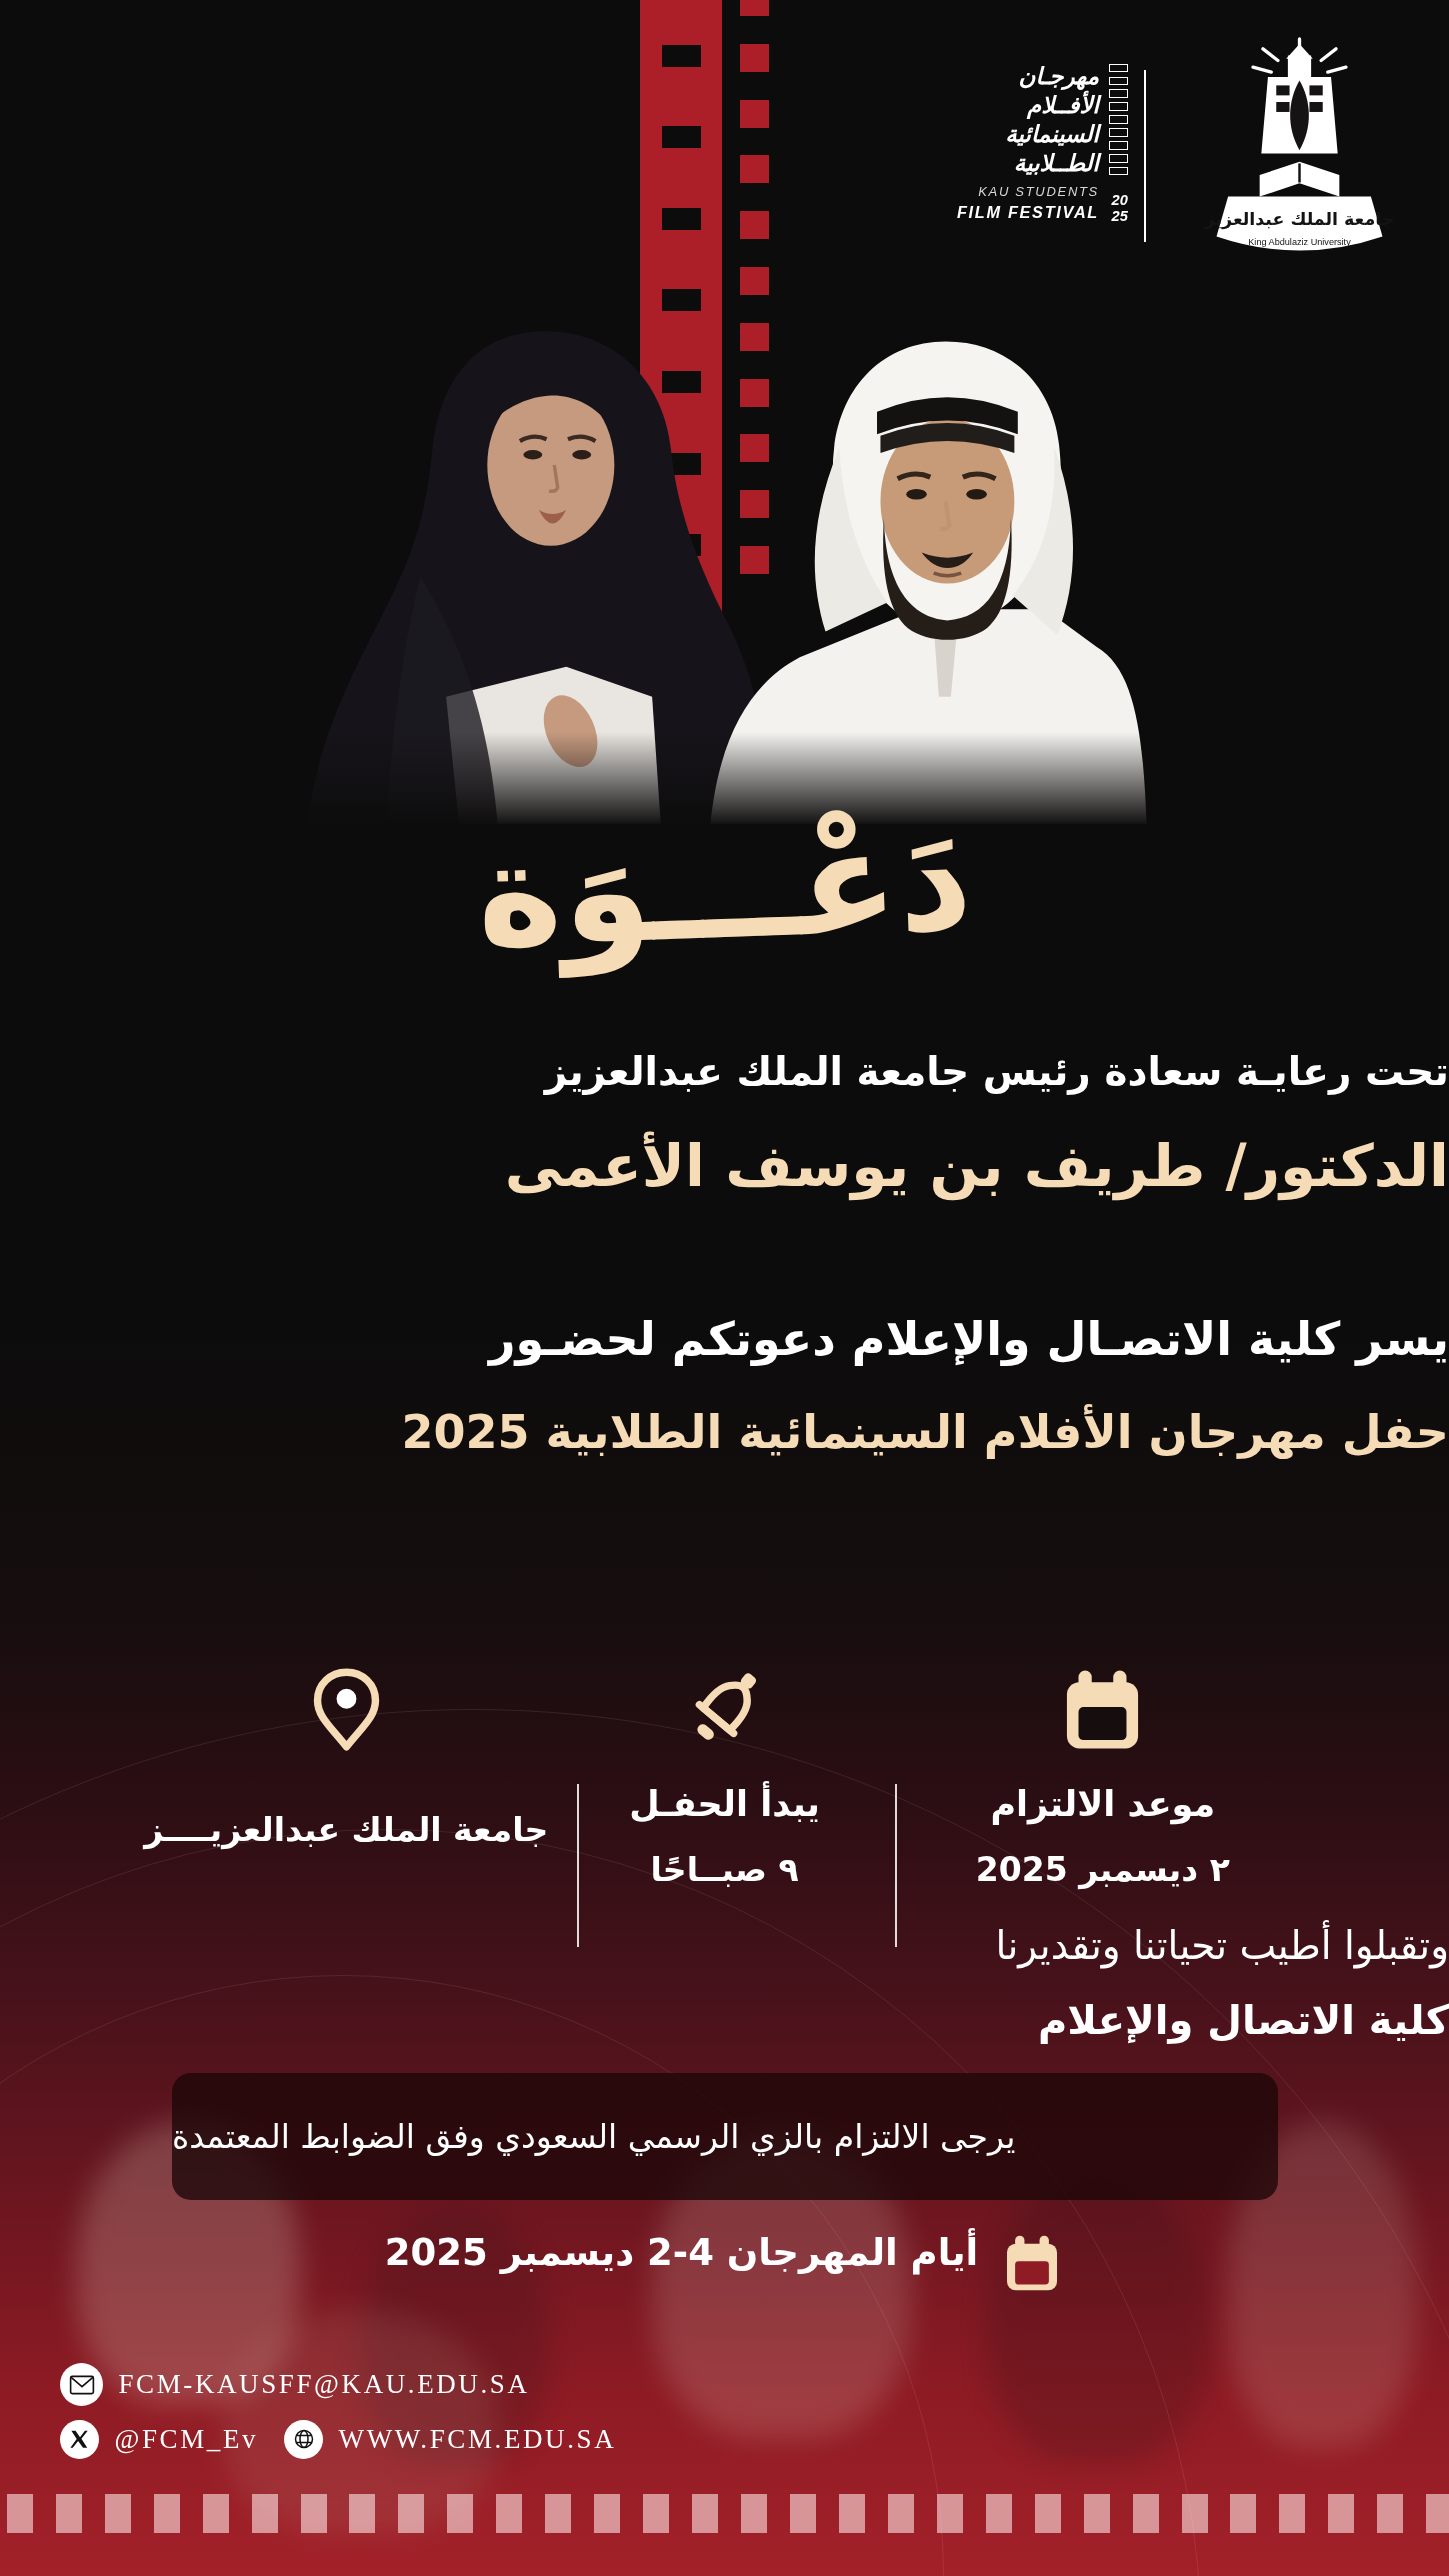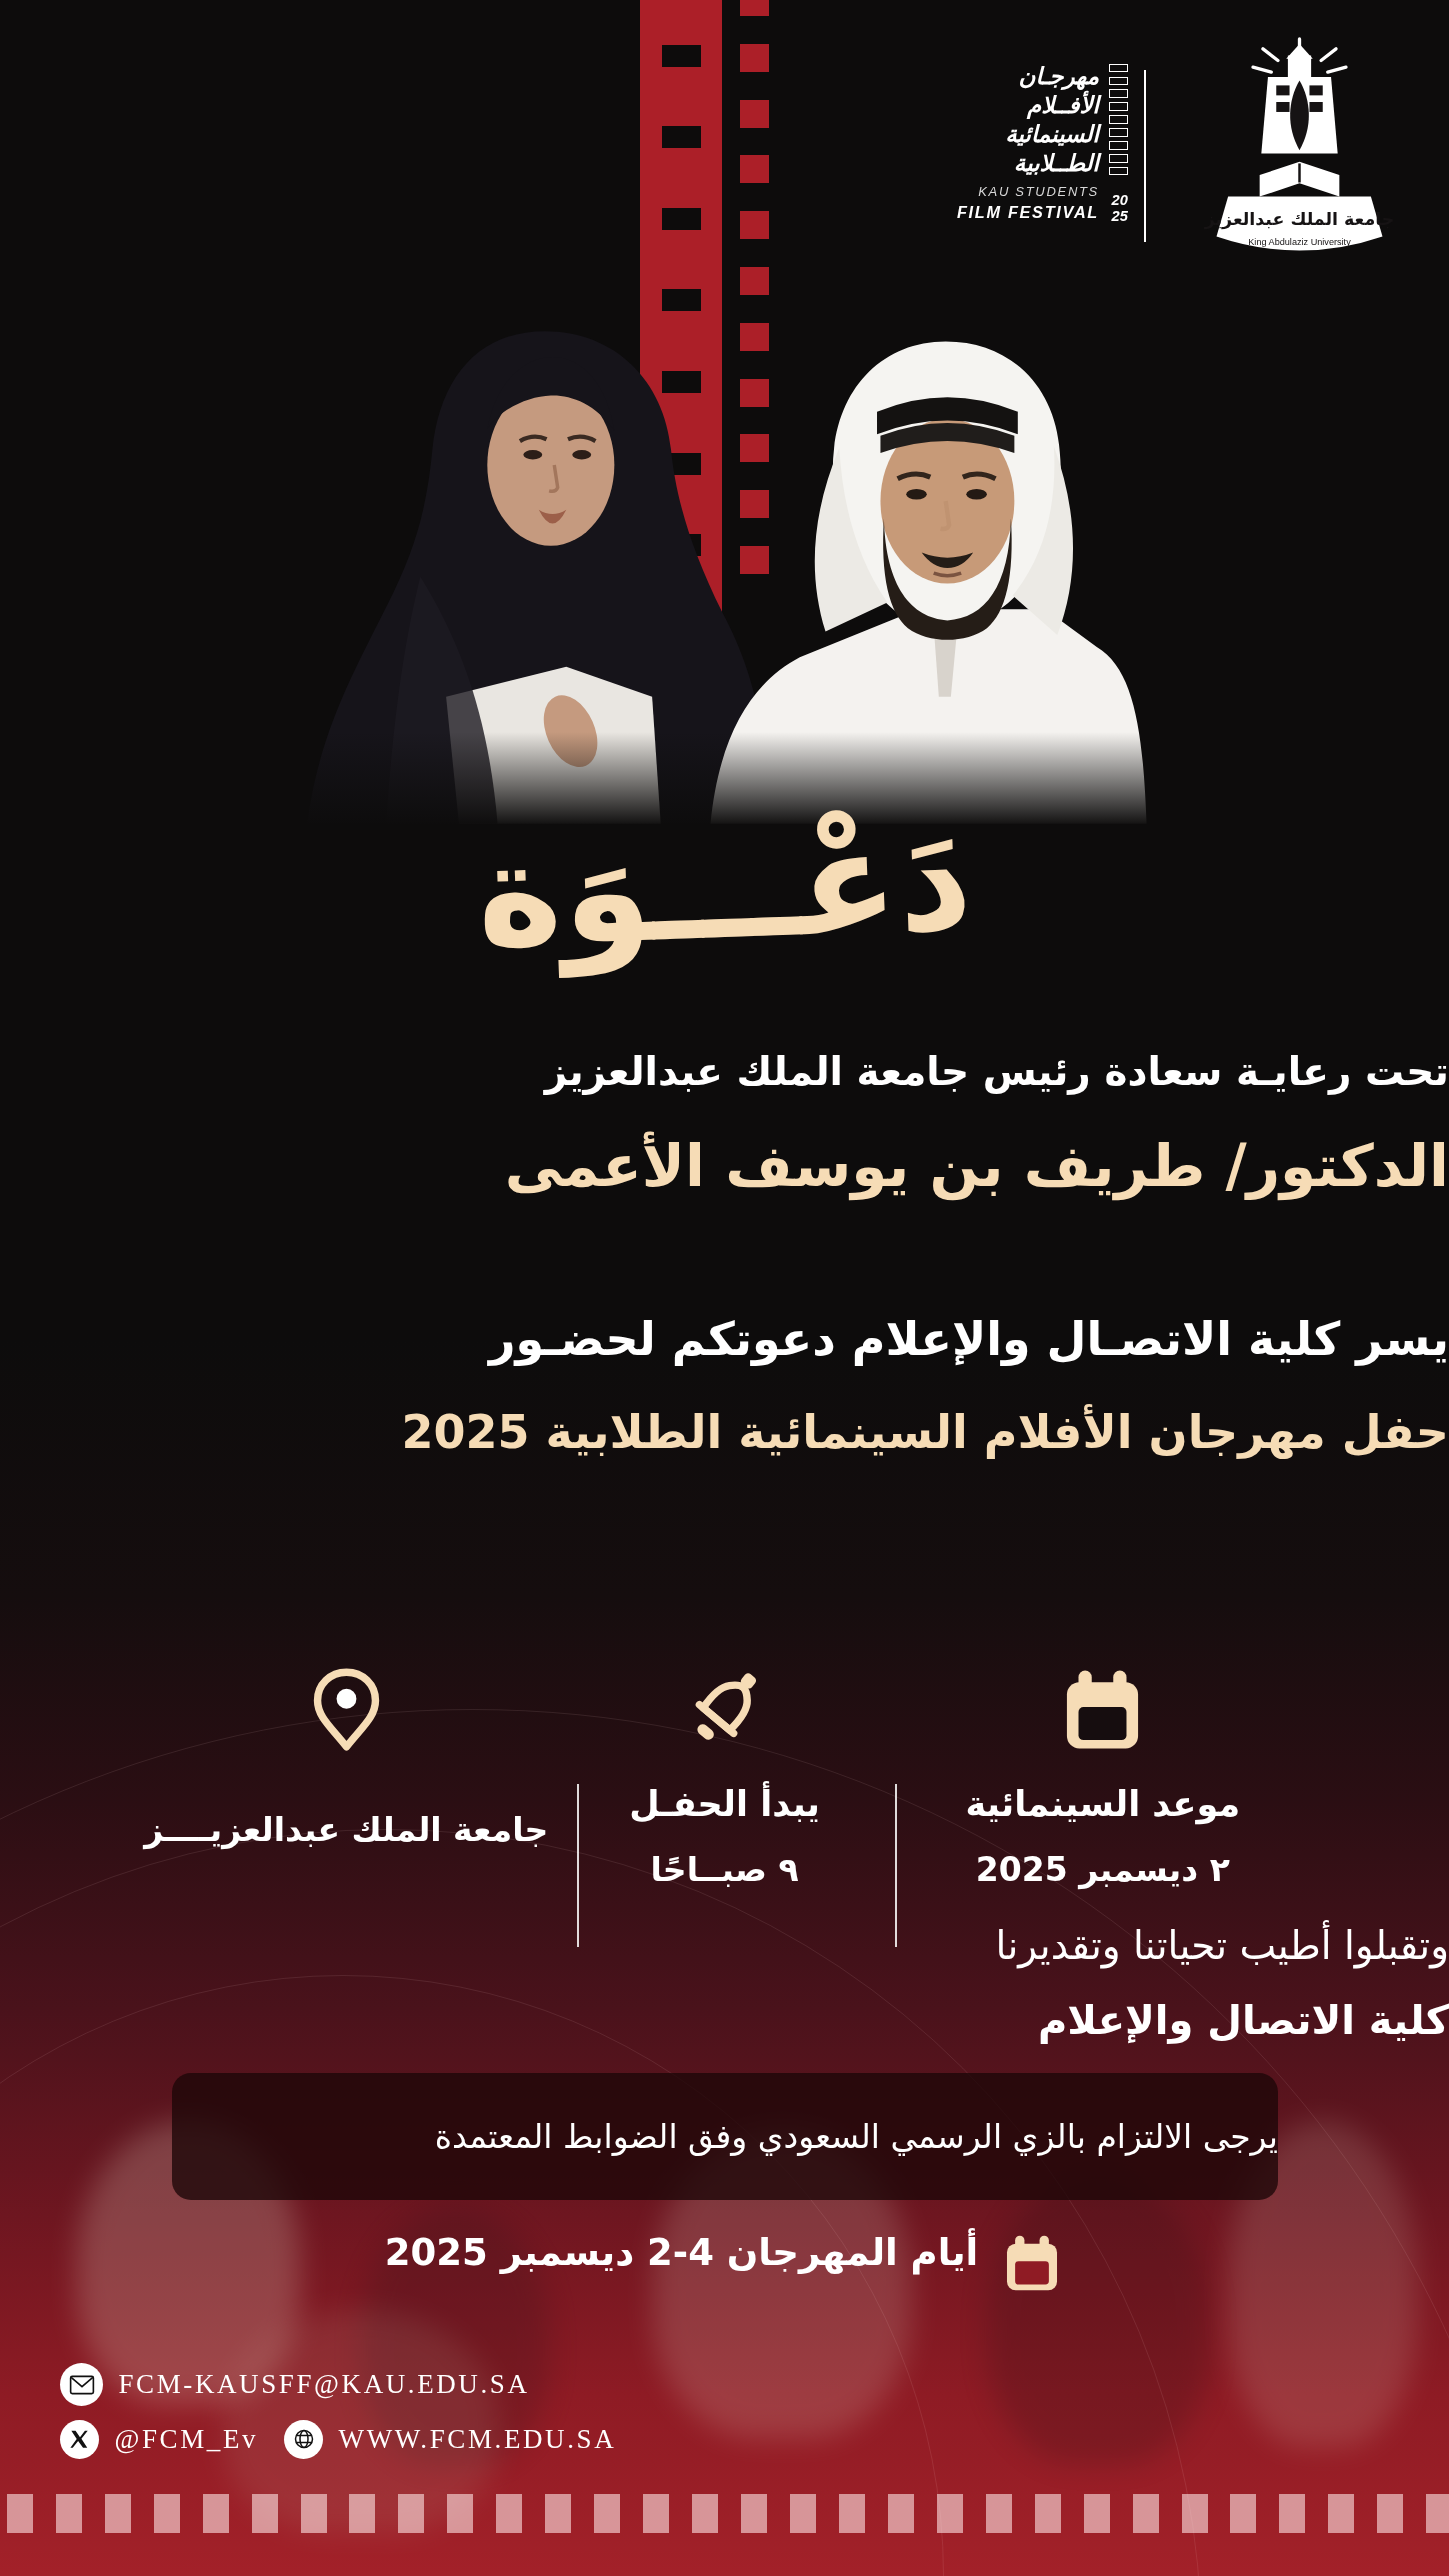--- a/index.html
+++ b/index.html
@@ -62,21 +62,21 @@
   .info-label{font-size:35px;font-weight:700;color:#fff;direction:rtl;}
   .info-value{font-size:33px;font-weight:700;color:#fff;margin-top:26px;direction:rtl;}
   .info-div{position:absolute;top:1784px;width:1.7px;height:163px;background:rgba(255,255,255,.85);z-index:6;}
   .info-div.d1{left:895px;}
   .info-div.d2{left:577px;}
   
   .closing1{top:1923px;font-size:39px;color:#fff;font-weight:400;}
   .closing2{top:1997px;font-size:40px;color:#fff;font-weight:700;}
   
   .notice{position:absolute;left:172px;top:2073px;width:1106px;height:127px;border-radius:19px;
-    background:rgba(28,6,8,.78);display:flex;align-items:center;justify-content:flex-end;z-index:6;}
+    background:rgba(28,6,8,.78);display:flex;align-items:center;justify-content:flex-start;z-index:6;}
   .notice span{font-size:33px;color:#fff;direction:rtl;}
   
   .days{position:absolute;left:0;top:2231px;width:1449px;display:flex;direction:rtl;
     align-items:flex-start;justify-content:center;gap:22px;z-index:6;}
   .days .cal{width:64px;height:64px;}
   .days span{font-size:37px;font-weight:700;color:#fff;direction:rtl;}
   
   .contact{position:absolute;left:60px;top:2363px;z-index:6;color:#fff;
     font-family:"Liberation Serif",serif;}
   .c-row{display:flex;align-items:center;margin-bottom:13.7px;}
@@ -237,21 +237,21 @@
   <div class="t invite2">حفل مهرجان الأفلام السينمائية الطلابية 2025</div>
 
   <div class="info-row">
     <div class="info-col c-date">
       <svg class="info-icon" viewBox="0 0 110 110">
         <rect x="12" y="22" width="86" height="80" rx="15" fill="#f6dcb6"></rect>
         <rect x="26" y="8" width="16" height="24" rx="8" fill="#f6dcb6"></rect>
         <rect x="68" y="8" width="16" height="24" rx="8" fill="#f6dcb6"></rect>
         <rect x="26" y="52" width="58" height="40" rx="6" fill="#160d0f"></rect>
       </svg>
-      <div class="info-label">موعد السينمائية</div>
+      <div class="info-label">موعد الالتزام</div>
       <div class="info-value">٢ ديسمبر 2025</div>
     </div>
     <div class="info-col c-time">
       <svg class="info-icon" viewBox="0 0 110 110">
         <g transform="rotate(40 55 55)">
           <path d="M34,70 Q31,40 41,29 Q49,20 55,20 Q61,20 69,29 Q79,40 76,70 Z" stroke="#f6dcb6" stroke-width="9" fill="none" stroke-linejoin="round"></path>
           <line x1="28" y1="70" x2="82" y2="70" stroke="#f6dcb6" stroke-width="9" stroke-linecap="round"></line>
           <rect x="47" y="2" width="16" height="16" rx="5" fill="#f6dcb6"></rect>
           <rect x="44" y="84" width="22" height="13" rx="6.5" fill="#f6dcb6"></rect>
         </g>

